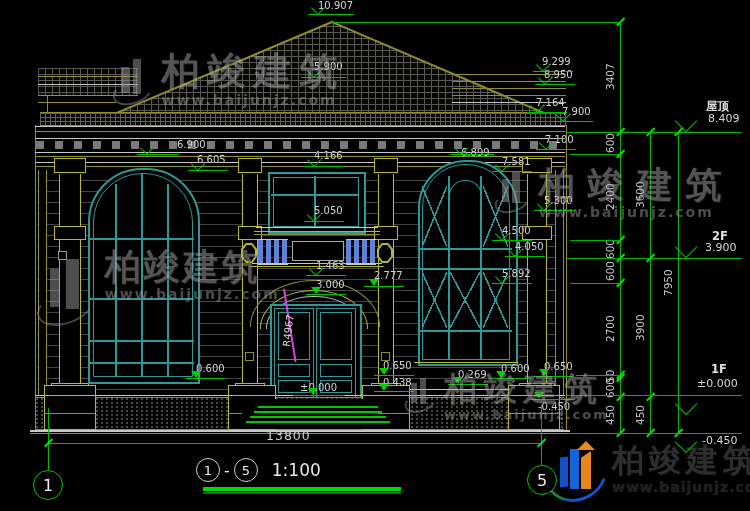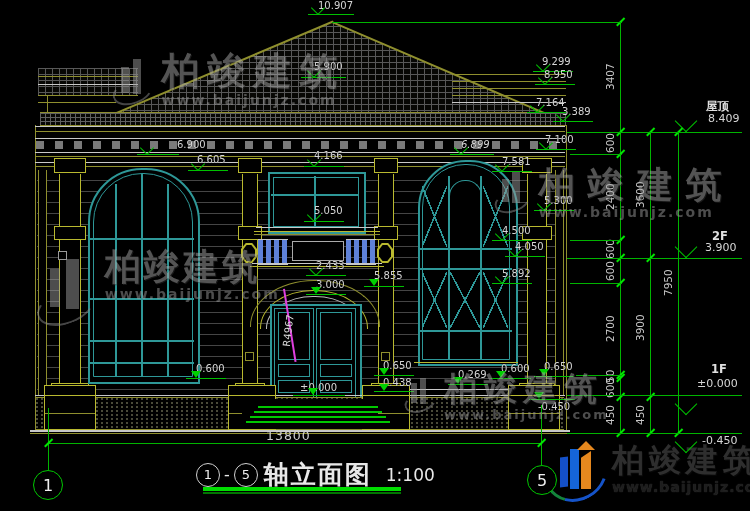--- a/index.html
+++ b/index.html
@@ -238,21 +238,20 @@
   <div class="gline" style="left:254px;top:411px;width:128px;height:1.5px;background:#00c800;"></div>
   <div class="gline" style="left:250px;top:416px;width:136px;height:1.5px;background:#00c800;"></div>
   <div class="gline" style="left:246px;top:421px;width:144px;height:1.5px;background:#00c800;"></div>
   <div class="wline" style="left:30px;top:430px;width:540px;height:1.5px;"></div>
   <div class="oline" style="left:30px;top:433px;width:540px;height:1px;"></div>
 
   <div class="title">
     <span class="tcirc">1</span>
     <span class="tdash">-</span>
     <span class="tcirc">5</span>
-    <span class="tmain">轴立面图</span>
     <span class="tscale">1:100</span>
   </div>
   <div class="abs" style="left:203px;top:487px;width:198px;height:3.5px;background:#00dd00;"></div>
   <div class="abs" style="left:203px;top:492px;width:198px;height:1.5px;background:#007700;"></div>
 
   <div class="logo">
     <div class="logo-mark">
       <div class="lm-arc"></div>
         <div class="lm-b1"></div>
         <div class="lm-b2"></div>
@@ -274,60 +273,60 @@
       <div class="tri-o" style="left: 309px; top: 66px;"></div>
       <div class="lvl-text" style="left: 542px; top: 57px;">9.299</div>
       <div class="lvl-line" style="left: 533px; top: 71px; width: 40px;"></div>
       <div class="tri-o" style="left: 538px; top: 60px;"></div>
       <div class="lvl-text" style="left: 544px; top: 70px;">8.950</div>
       <div class="lvl-line" style="left: 535px; top: 84px; width: 40px;"></div>
       <div class="tri-o" style="left: 540px; top: 73px;"></div>
       <div class="lvl-text" style="left: 536px; top: 98px;">7.164</div>
       <div class="lvl-line" style="left: 527px; top: 112px; width: 40px;"></div>
       <div class="tri-o" style="left: 532px; top: 101px;"></div>
-      <div class="lvl-text" style="left: 562px; top: 107px;">3.389</div>
+      <div class="lvl-text" style="left: 562px; top: 107px;">7.900</div>
       <div class="lvl-line" style="left: 553px; top: 121px; width: 40px;"></div>
       <div class="tri-o" style="left: 558px; top: 110px;"></div>
       <div class="lvl-text" style="left: 545px; top: 135px;">7.100</div>
       <div class="lvl-line" style="left: 536px; top: 149px; width: 40px;"></div>
       <div class="tri-o" style="left: 541px; top: 138px;"></div>
       <div class="lvl-text" style="left: 146px; top: 140px; margin-left: 31px;">6.900</div>
       <div class="lvl-line" style="left: 137px; top: 154px; width: 42px;"></div>
       <div class="tri-o" style="left: 142px; top: 143px;"></div>
       <div class="lvl-text" style="left: 197px; top: 155px;">6.605</div>
       <div class="lvl-line" style="left: 188px; top: 170px; width: 40px;"></div>
       <div class="tri-o" style="left: 193px; top: 159px;"></div>
       <div class="lvl-text" style="left: 314px; top: 151px;">4.166</div>
       <div class="lvl-line" style="left: 304px; top: 166px; width: 40px;"></div>
       <div class="tri-o" style="left: 309px; top: 155px;"></div>
-      <div class="lvl-text" style="left: 461px; top: 140px; font-style: italic;">6.899</div>
+      <div class="lvl-text" style="left: 461px; top: 148px;">6.899</div>
       <div class="lvl-line" style="left: 450px; top: 154px; width: 44px;"></div>
       <div class="tri-o" style="left: 456px; top: 143px;"></div>
       <div class="lvl-text" style="left: 502px; top: 157px;">7.581</div>
       <div class="lvl-line" style="left: 492px; top: 171px; width: 40px;"></div>
       <div class="tri-o" style="left: 497px; top: 160px;"></div>
       <div class="lvl-text" style="left: 544px; top: 196px;">5.300</div>
       <div class="lvl-line" style="left: 534px; top: 210px; width: 40px;"></div>
       <div class="tri-o" style="left: 539px; top: 199px;"></div>
       <div class="lvl-text" style="left: 314px; top: 206px;">5.050</div>
       <div class="lvl-line" style="left: 304px; top: 221px; width: 40px;"></div>
       <div class="tri-o" style="left: 309px; top: 210px;"></div>
       <div class="lvl-text" style="left: 502px; top: 226px;">4.500</div>
       <div class="lvl-line" style="left: 492px; top: 240px; width: 40px;"></div>
       <div class="tri-o" style="left: 497px; top: 229px;"></div>
       <div class="lvl-text" style="left: 515px; top: 242px;">4.050</div>
       <div class="lvl-line" style="left: 505px; top: 256px; width: 40px;"></div>
       <div class="tri-o" style="left: 510px; top: 245px;"></div>
-      <div class="lvl-text" style="left: 316px; top: 261px;">2.433</div>
+      <div class="lvl-text" style="left: 316px; top: 261px;">1.463</div>
       <div class="lvl-line" style="left: 306px; top: 275px; width: 40px;"></div>
       <div class="tri-o" style="left: 311px; top: 264px;"></div>
       <div class="lvl-text" style="left: 502px; top: 269px;">5.892</div>
       <div class="lvl-line" style="left: 492px; top: 283px; width: 40px;"></div>
       <div class="tri-o" style="left: 497px; top: 272px;"></div>
-      <div class="lvl-text" style="left: 374px; top: 271px;">5.855</div>
+      <div class="lvl-text" style="left: 374px; top: 271px;">2.777</div>
       <div class="lvl-line" style="left: 364px; top: 286px; width: 40px;"></div>
       <div class="tri-f" style="left: 369px; top: 279px;"></div>
       <div class="lvl-text" style="left: 316px; top: 280px;">3.000</div>
       <div class="lvl-line" style="left: 306px; top: 294px; width: 40px;"></div>
       <div class="tri-f" style="left: 311px; top: 287px;"></div>
       <div class="lvl-text" style="left: 196px; top: 364px;">0.600</div>
       <div class="lvl-line" style="left: 186px; top: 378px; width: 40px;"></div>
       <div class="tri-f" style="left: 191px; top: 371px;"></div>
       <div class="lvl-text" style="left: 383px; top: 361px;">0.650</div>
       <div class="lvl-line" style="left: 374px; top: 375px; width: 40px;"></div>

